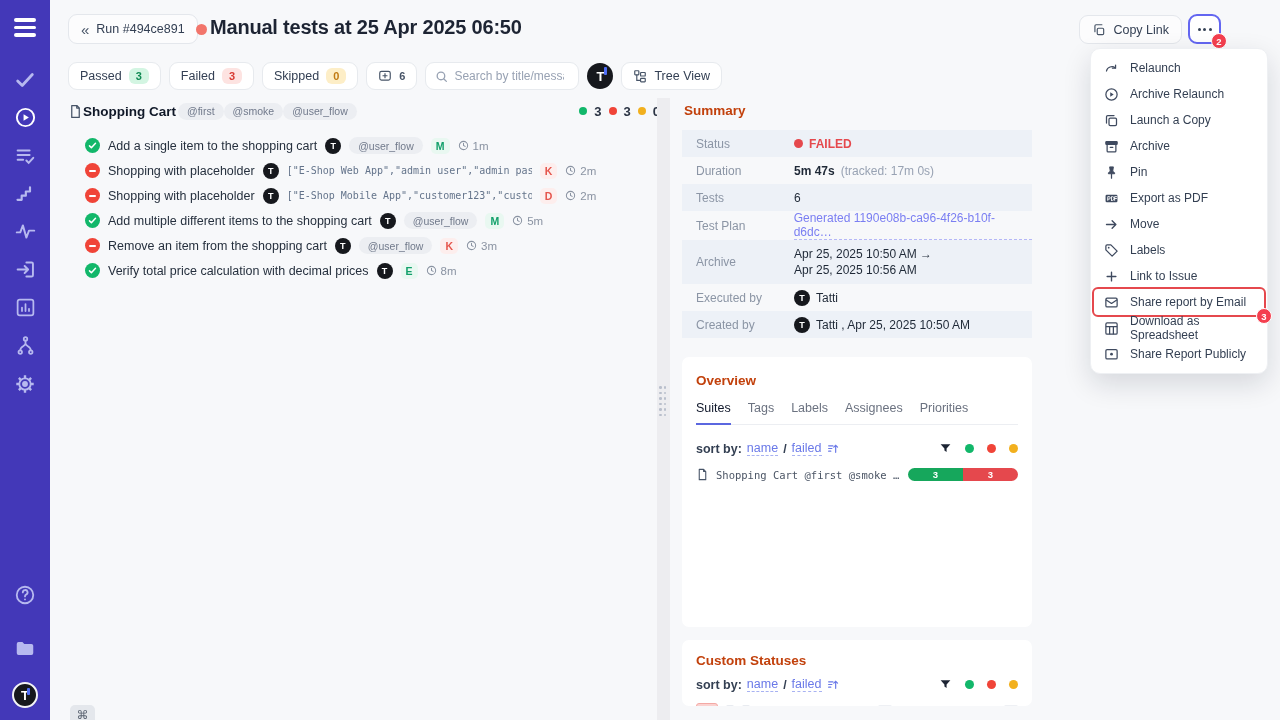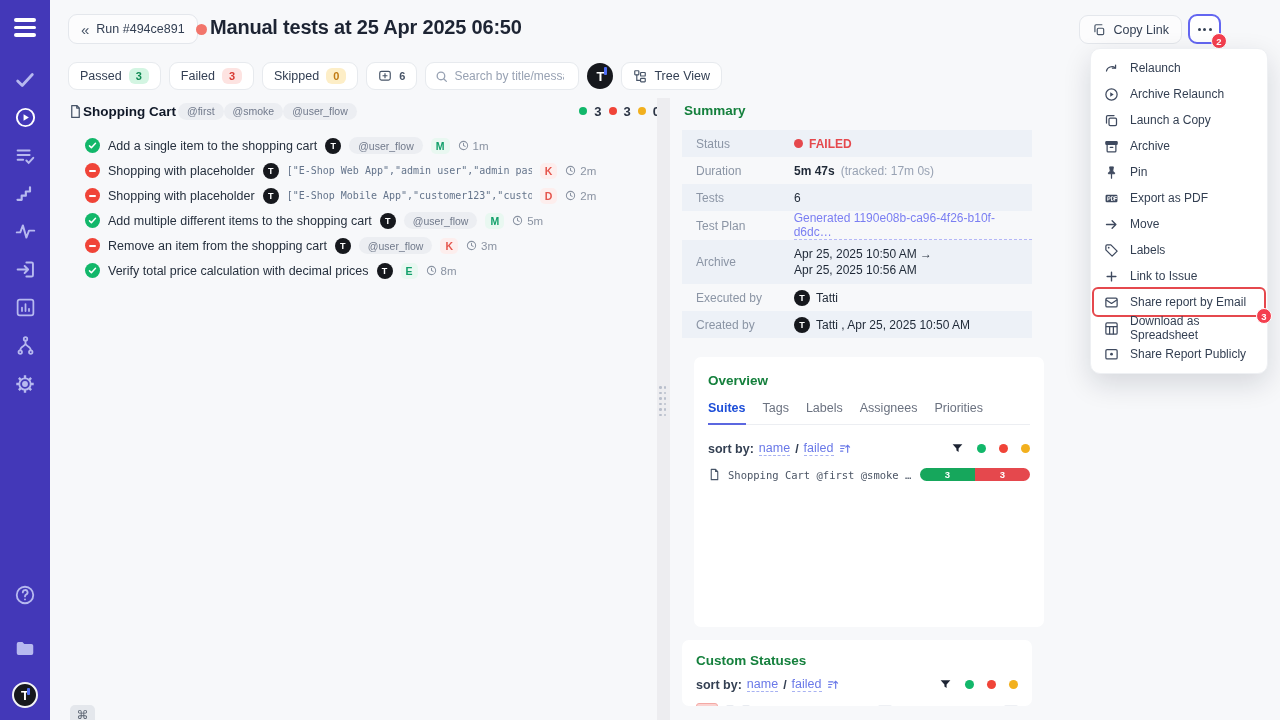--- a/index.html
+++ b/index.html
@@ -66,39 +66,39 @@
 
   
   .gutter { position:absolute; left:657px; top:98px; width:13px; height:622px; background:#ededf0; }
   .grip { position:absolute; left:2px; top:288px; display:flex; flex-direction:column; gap:3px; cursor:row-resize; }
   .grip .gr { display:flex; gap:2px; }
   .grip .gr i { width:2.5px; height:2.5px; background:#b9bfcc; border-radius:50%; }
 
   
   .rcol { position:absolute; left:682px; top:95px; width:350px; }
   .card { background:#fff; border-radius:7px; }
-  .sec-title { font-size:13.5px; font-weight:bold; color:#15803d; }
+  .sec-title { font-size:13.5px; font-weight:bold; color:#c2410c; }
 
   .summary { position:absolute; top:0; left:0; width:350px; }
   .summary .sec-title { padding:8px 0 12px 2px; }
   .srow { display:flex; align-items:center; min-height:27px; font-size:12px; }
   .srow.alt { background:#edf1f7; }
   .srow .lab { width:112px; padding-left:14px; color:#8b95a5; }
   .srow .val { color:#1f2937; display:flex; align-items:center; gap:6px; }
   .failtxt { color:#e5484d; font-weight:bold; display:flex; align-items:center; gap:6px; }
   .failtxt::before { content:""; width:9px; height:9px; border-radius:50%; background:#e5484d; }
   .muted { color:#98a2b3; }
   .planlink { color:#7a7ef2; border-bottom:1px dashed #b5b7f7; cursor:pointer; }
   .avatar16 { width:16px; height:16px; border-radius:50%; background:#16181d; color:#fff; font-size:9px; font-weight:bold; display:flex; align-items:center; justify-content:center; }
   .two-line { line-height:1.35; padding:6px 0; }
 
-  .overview { position:absolute; top:262px; left:12px; width:350px; height:270px; padding:16px 14px; }
+  .overview { position:absolute; top:262px; left:0; width:350px; height:270px; padding:16px 14px; }
   .tabs { display:flex; gap:17px; margin-top:13px; border-bottom:1px solid #eceef2; }
   .tab { font-size:12.5px; color:#6b7280; padding-bottom:8px; cursor:pointer; }
-  .tab.active { color:#1d4ed8; font-weight:bold; border-bottom:2px solid #5b67e0; margin-bottom:-1px; }
+  .tab.active { color:#0f172a; font-weight:normal; border-bottom:2px solid #5b67e0; margin-bottom:-1px; }
   .sortrow { display:flex; align-items:center; gap:5px; margin-top:16px; font-size:12.5px; color:#333f52; font-weight:bold; }
   .sortlink { color:#6a79e8; font-weight:normal; border-bottom:1px dashed #a8b2f2; cursor:pointer; }
   .sort-right { margin-left:auto; display:flex; align-items:center; gap:13px; }
   .fdot { width:9px; height:9px; border-radius:50%; cursor:pointer; }
   .suiterow { display:flex; align-items:center; gap:7px; margin-top:12px; cursor:pointer; }
   .suiterow .mono { font-family:"DejaVu Sans Mono",monospace; font-size:10.5px; color:#4b5565; white-space:nowrap; }
   .bar { margin-left:auto; display:flex; width:110px; height:13px; border-radius:7px; overflow:hidden; font-size:9.5px; color:#fff; font-weight:bold; text-align:center; }
   .bar .seg { display:flex; align-items:center; justify-content:center; }
   .bar .seg.g { background:#16a75c; width:50%; } .bar .seg.r { background:#e5484d; width:50%; }
 

